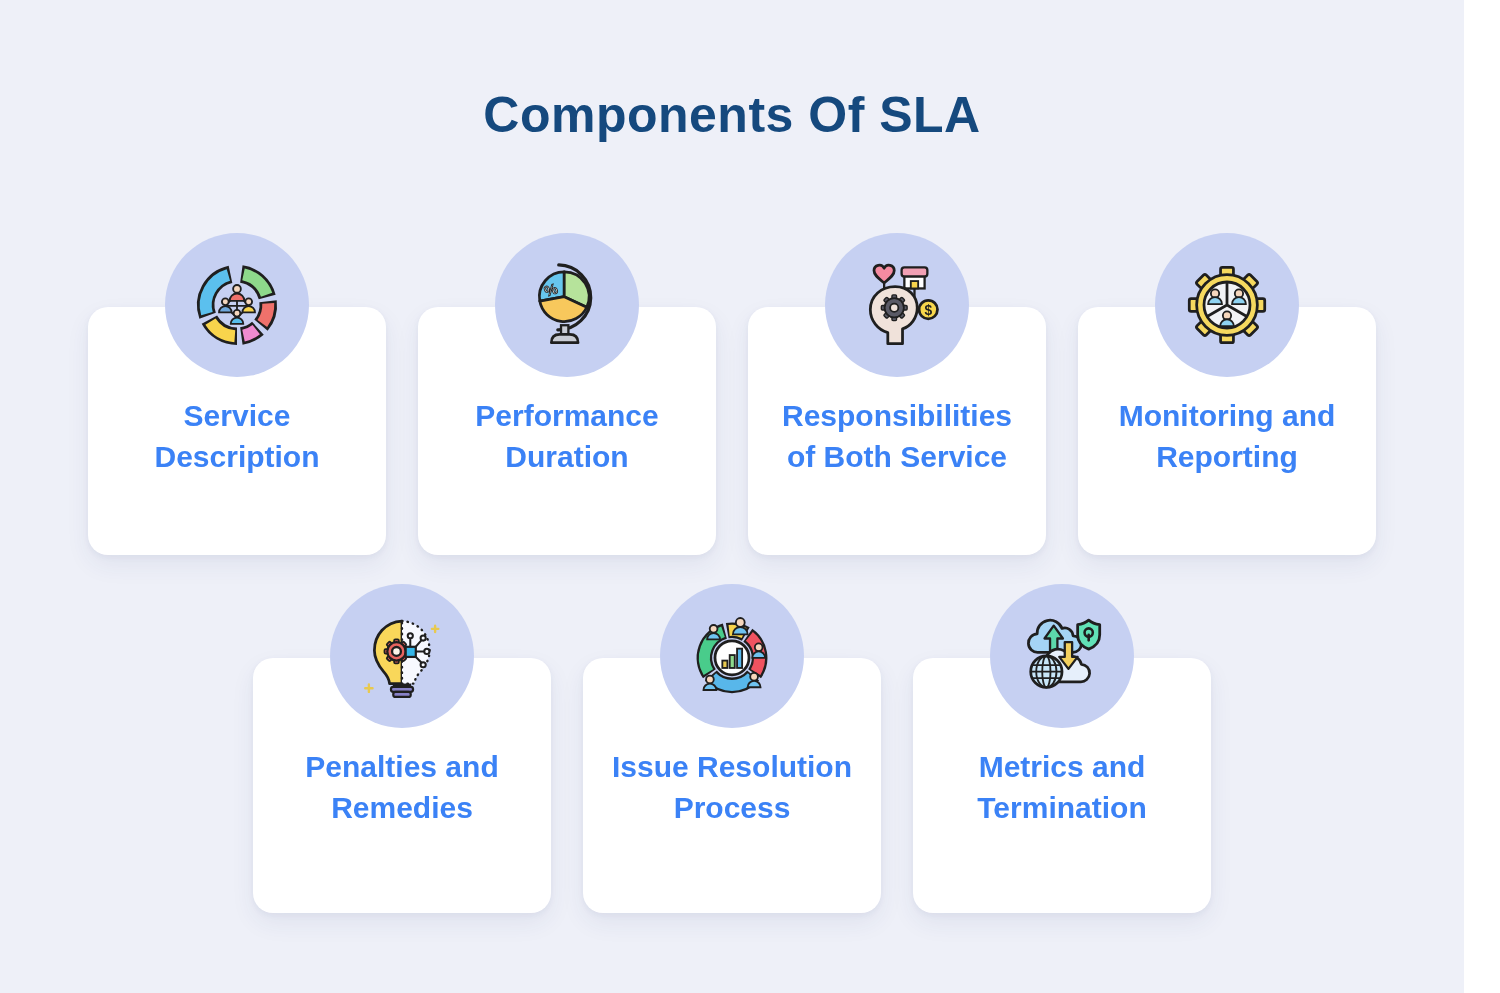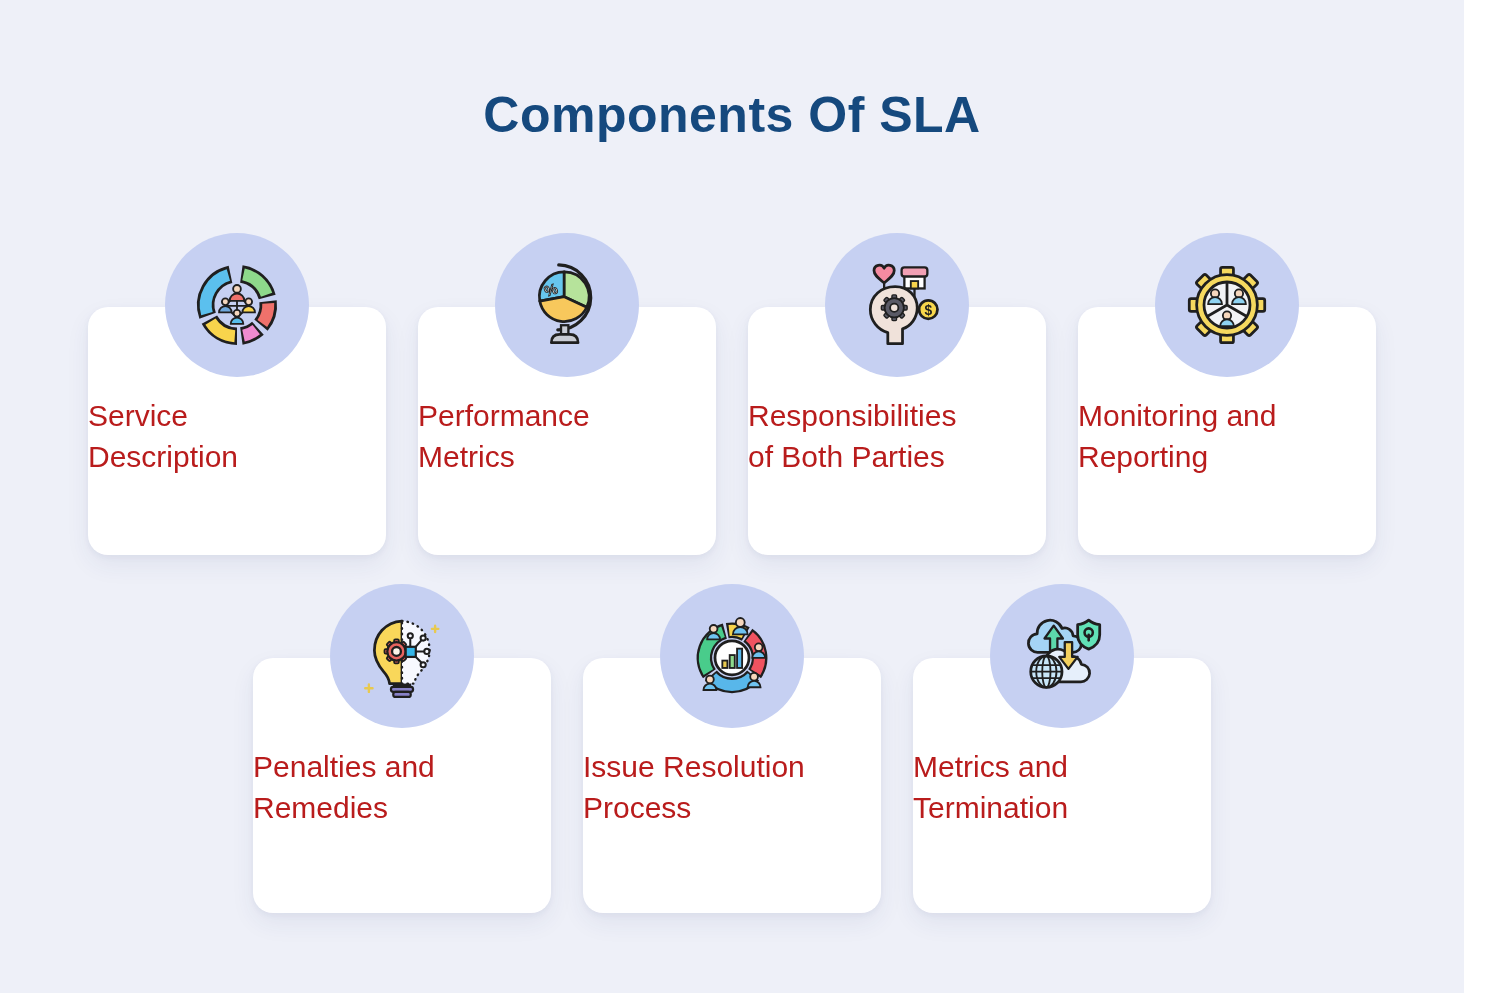--- a/index.html
+++ b/index.html
@@ -24,23 +24,23 @@
   }
   .row-1 .card { height:248px; }
   .row-2 .card { height:255px; }
   .badge {
     position:absolute; top:-74px; left:50%; margin-left:-72px;
     width:144px; height:144px; border-radius:50%;
     background:#c6d0f2; display:flex; align-items:center; justify-content:center;
   }
   .badge svg { width:92px; height:92px; }
   .card-label {
-    padding-top:88px; 
-    font-size:30px; line-height:41px; font-weight:400;
-    color:#b91c1c; white-space:pre-line;
+    padding-top:88px; text-align:center;
+    font-size:30px; line-height:41px; font-weight:700;
+    color:#3b82f6; white-space:pre-line;
   }
 </style>
 </head>
 <body>
 
 <div class="page">
 
   <h1 class="page-title">Components Of SLA</h1>
 
   <div class="row row-1">
@@ -94,21 +94,21 @@
 
           <g stroke="#1f1f1f" stroke-width="3" stroke-linejoin="round">
             <path d="M47,41 L20.41,45.69 A27 27 0 0 1 47,14 Z" fill="#67c6ee"></path>
             <path d="M47,41 L47,14 A27 27 0 0 1 71.47,52.41 Z" fill="#b6e39b"></path>
             <path d="M47,41 L71.47,52.41 A27 27 0 0 1 20.41,45.69 Z" fill="#f8c85c"></path>
           </g>
           <text x="33" y="39" transform="rotate(-18 33 35)" font-size="16" font-weight="bold" fill="#ffffff" stroke="#1f1f1f" stroke-width="1" text-anchor="middle">%</text>
         </svg>
       </div>
       <div class="card-label">Performance
-Metrics</div>
+Duration</div>
     </div>
 
     <div class="card">
       <div class="badge">
         <svg viewBox="0 0 100 100">
 
           <g stroke="#1f1f1f" stroke-width="2.5" fill="none">
             <path d="M36,24 L36,36"></path>
             <path d="M69,32 L69,40 L56,40"></path>
             <path d="M70,55 L76,55"></path>
@@ -135,21 +135,21 @@
               <rect x="44.5" y="39" width="5" height="6" rx="1.2" transform="rotate(225 47 53)"></rect>
               <rect x="44.5" y="39" width="5" height="6" rx="1.2" transform="rotate(270 47 53)"></rect>
               <rect x="44.5" y="39" width="5" height="6" rx="1.2" transform="rotate(315 47 53)"></rect>
             </g>
             <circle cx="47" cy="53" r="10.5" fill="#5a5a66" stroke-width="2"></circle>
             <circle cx="47" cy="53" r="4.5" fill="#f0e2da" stroke-width="2"></circle>
           </g>
         </svg>
       </div>
       <div class="card-label">Responsibilities
-of Both Parties</div>
+of Both Service</div>
     </div>
 
     <div class="card">
       <div class="badge">
         <svg viewBox="0 0 100 100">
 
           <g fill="#f6d95f" stroke="#1f1f1f" stroke-width="3" stroke-linejoin="round">
             <rect x="43" y="9" width="14" height="12" rx="2"></rect>
             <rect x="43" y="9" width="14" height="12" rx="2" transform="rotate(45 50 50)"></rect>
             <rect x="43" y="9" width="14" height="12" rx="2" transform="rotate(90 50 50)"></rect>

